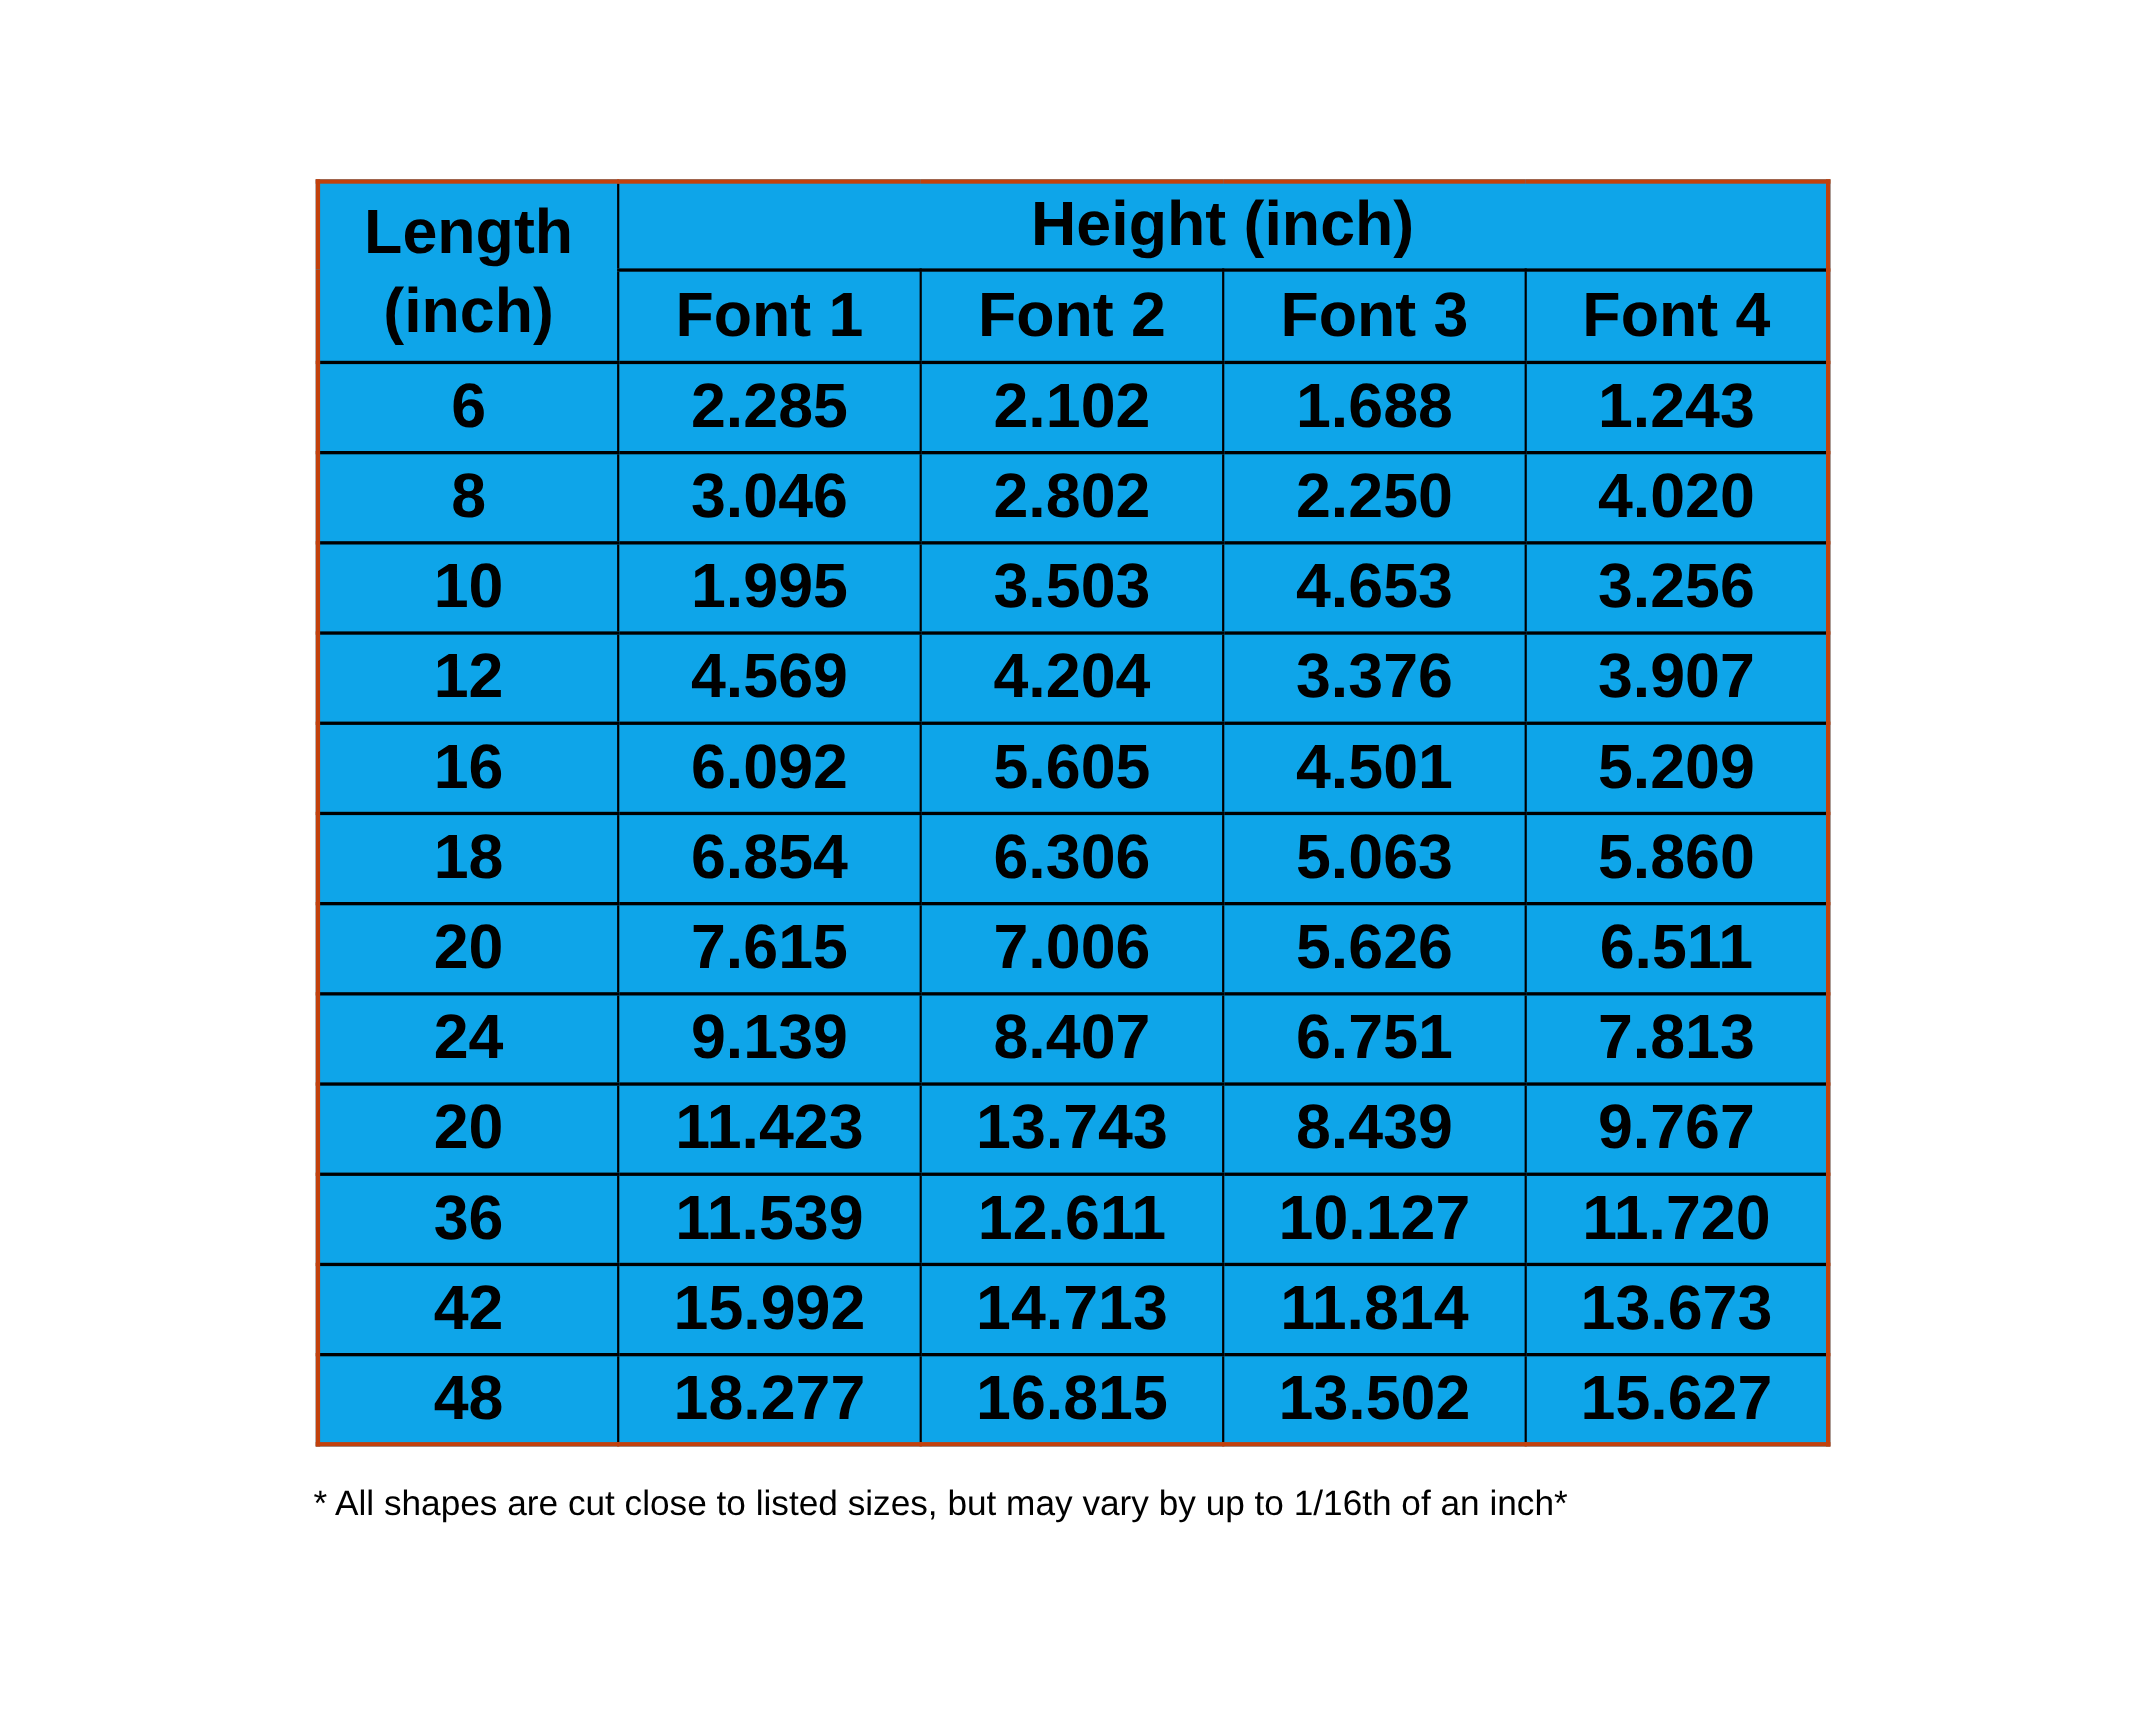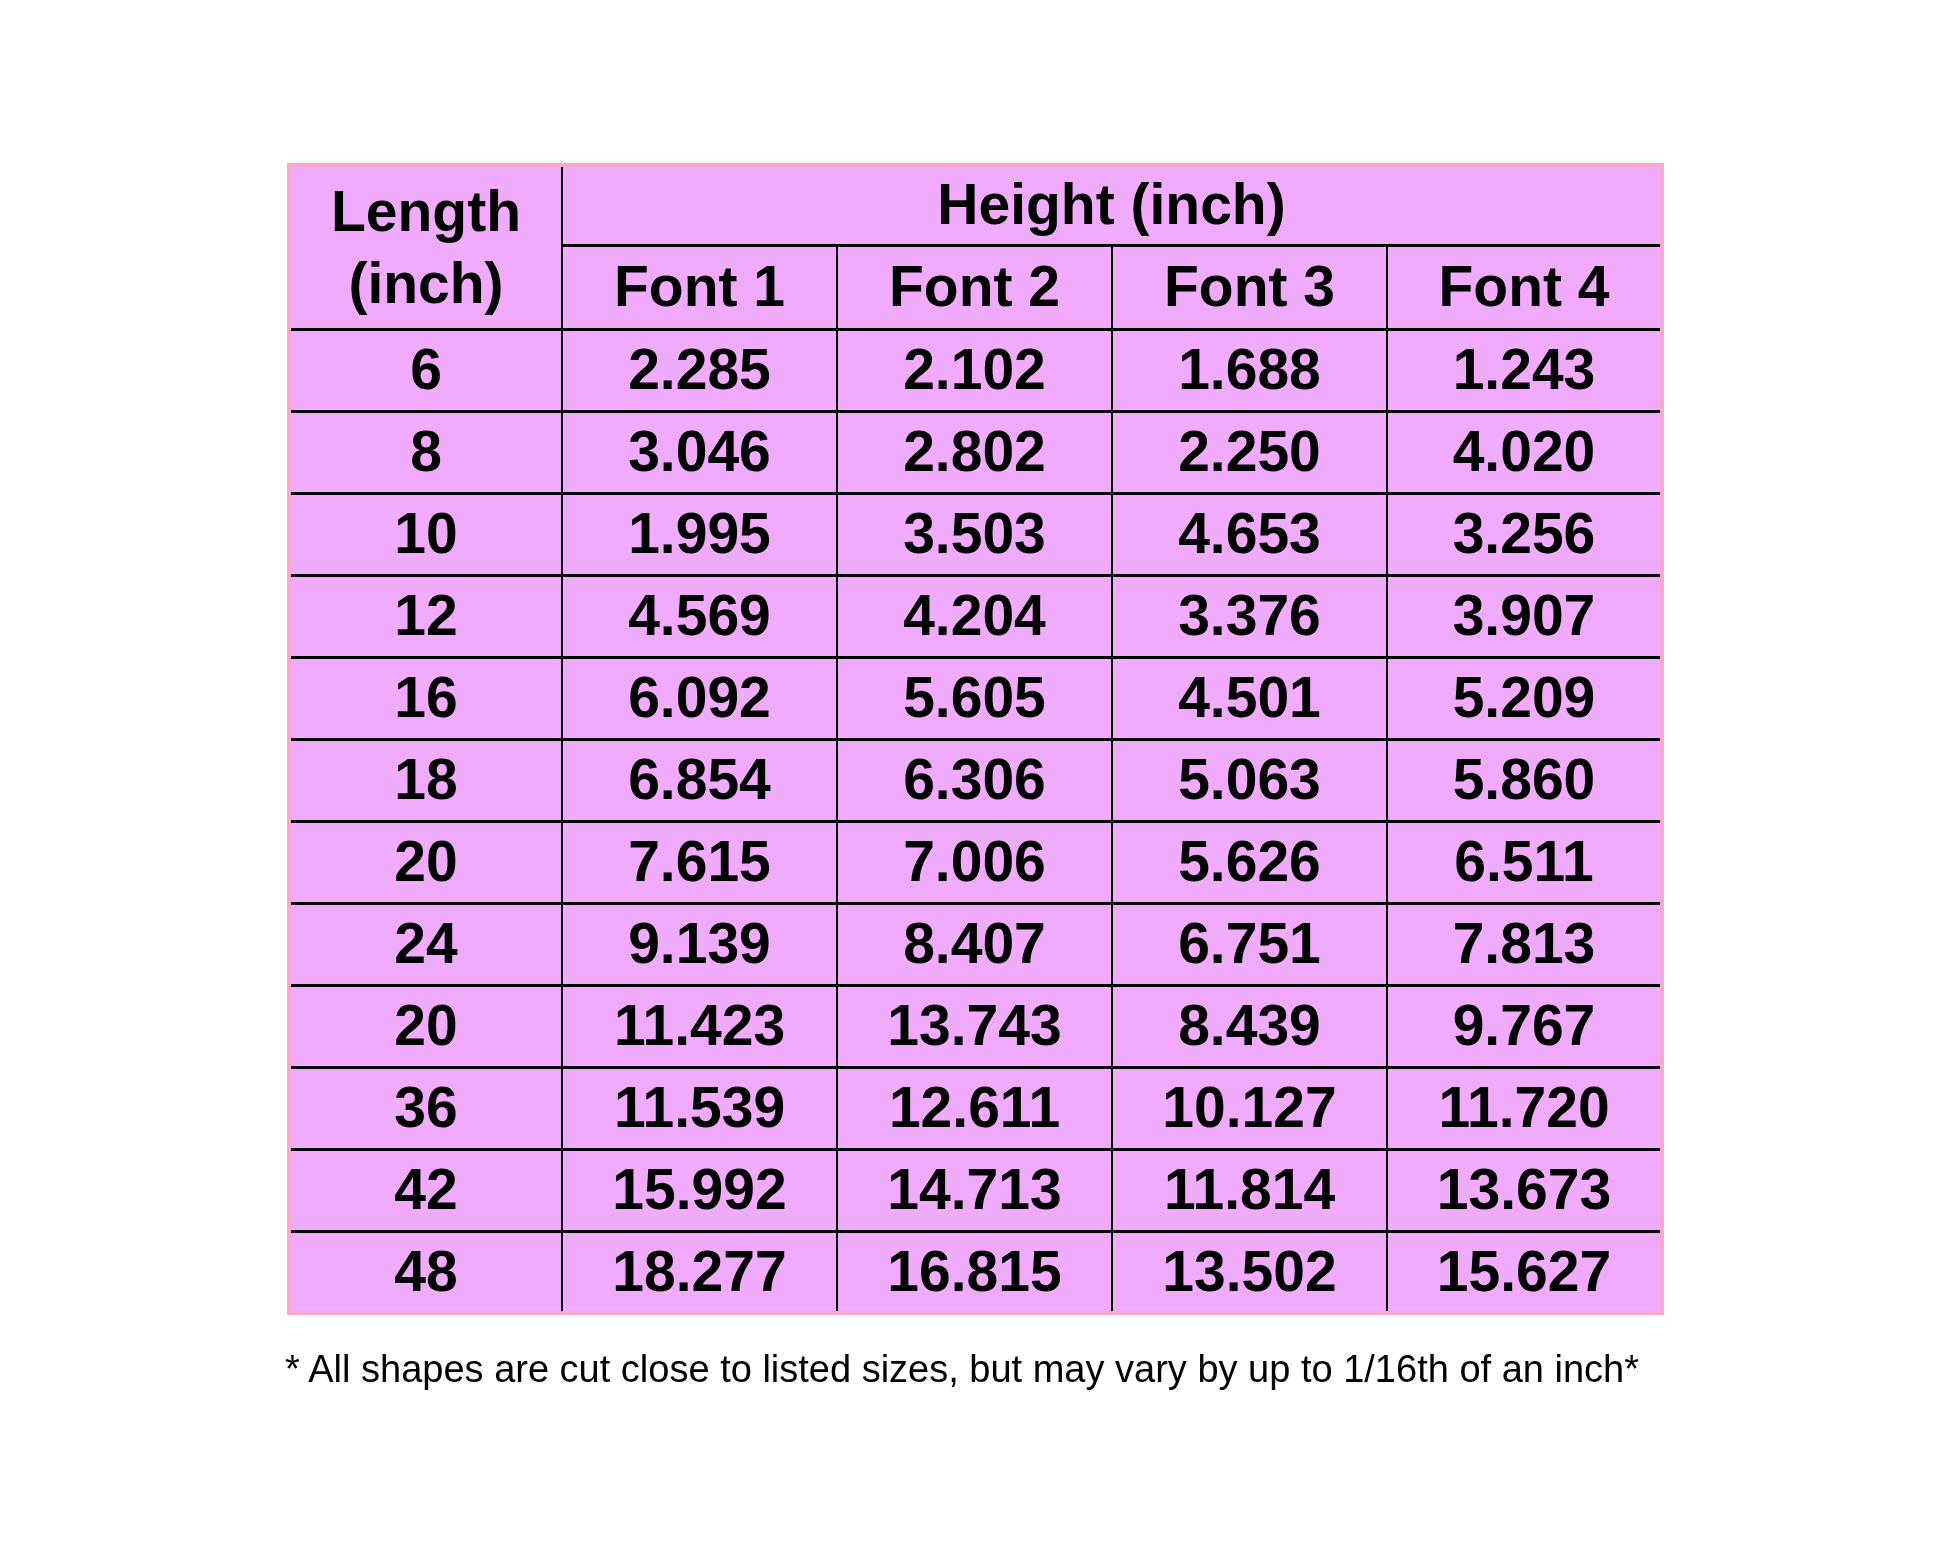--- a/index.html
+++ b/index.html
@@ -15,22 +15,22 @@
     font-family: "Liberation Sans", "DejaVu Sans", sans-serif;
     color: #000000;
     overflow: hidden;
   }
   table.size-table {
     position: absolute;
     left: 287px;
     top: 163px;
     border-collapse: collapse;
     table-layout: fixed;
-    background: #f0abfc;
-    border: 4px solid #f9a8d4;
+    background: #0ea5e9;
+    border: 4px solid #c2410c;
   }
   table.size-table th,
   table.size-table td {
     border-left: 2px solid #000000;
     border-right: 2px solid #000000;
     border-top: 3px solid #000000;
     border-bottom: 3px solid #000000;
     text-align: center;
     vertical-align: middle;
     font-weight: 700;
@@ -42,21 +42,21 @@
   col.c-length { width: 273px; }
   col.c-font   { width: 275px; }
   tr.header-group-row { height: 80px; }
   tr.header-fonts-row { height: 84px; }
   tbody tr.data-row   { height: 82px; }
   th.corner-cell .line { display: block; line-height: 72px; }
   .footnote {
     position: absolute;
     left: 285px;
     top: 1348px;
-    font-size: 38px;
+    font-size: 32px;
     font-weight: 400;
     color: #000000;
     white-space: nowrap;
   }
 </style>
 </head>
 <body>
 
 <div class="canvas">
 

